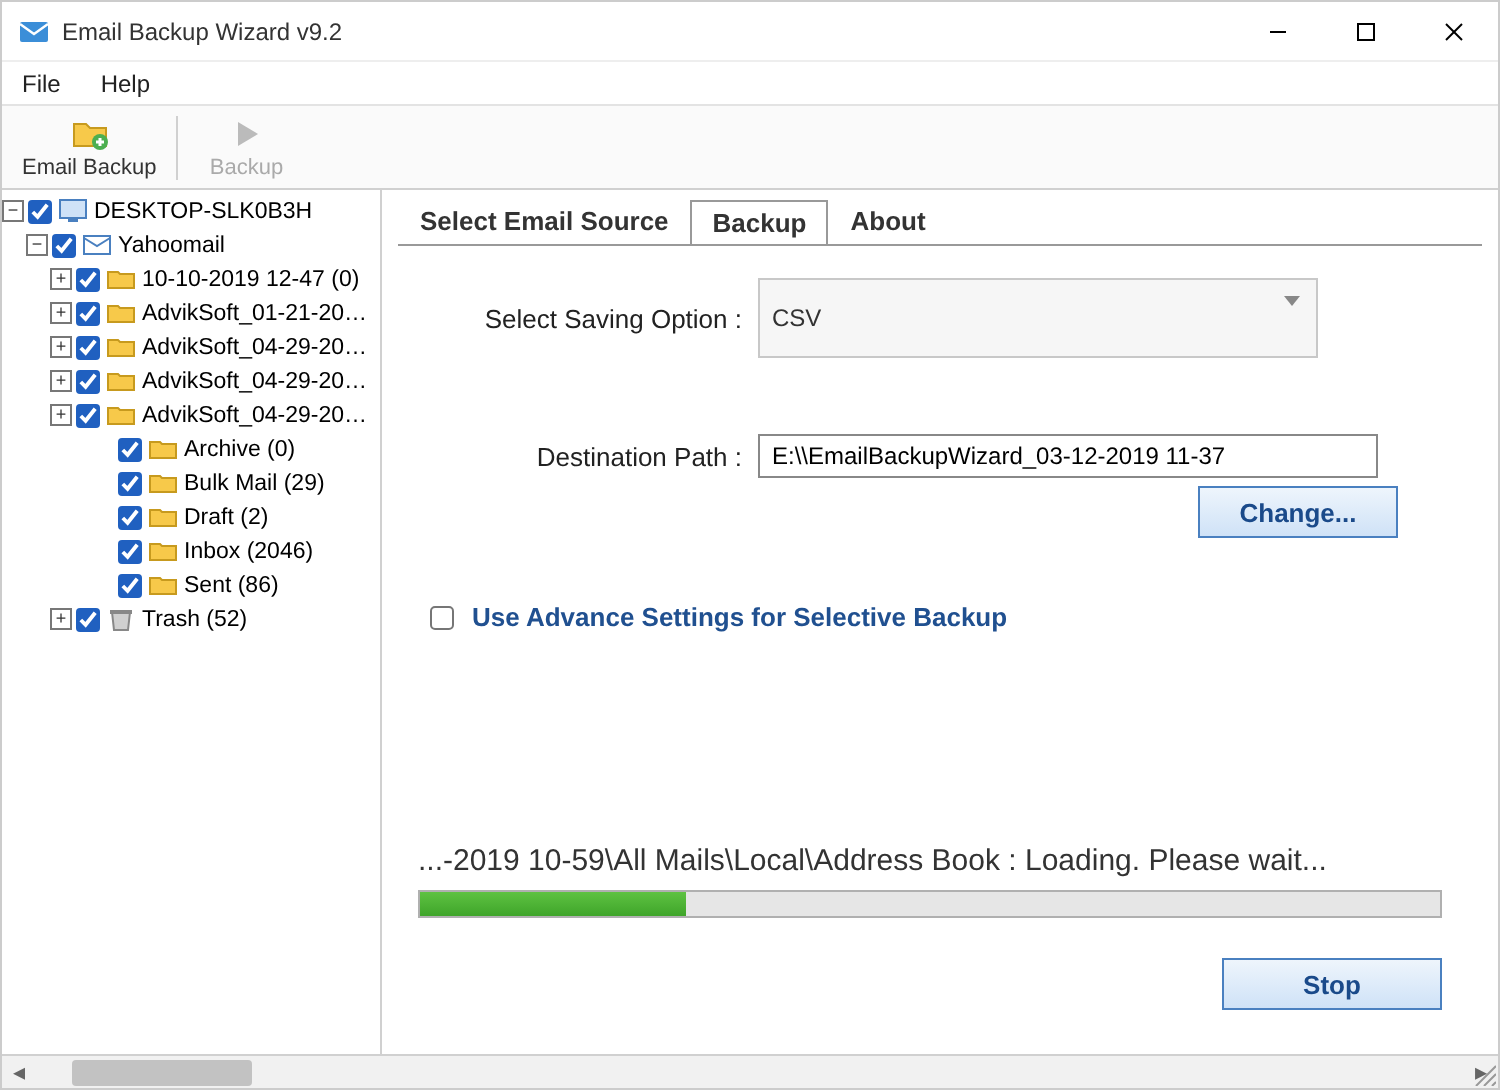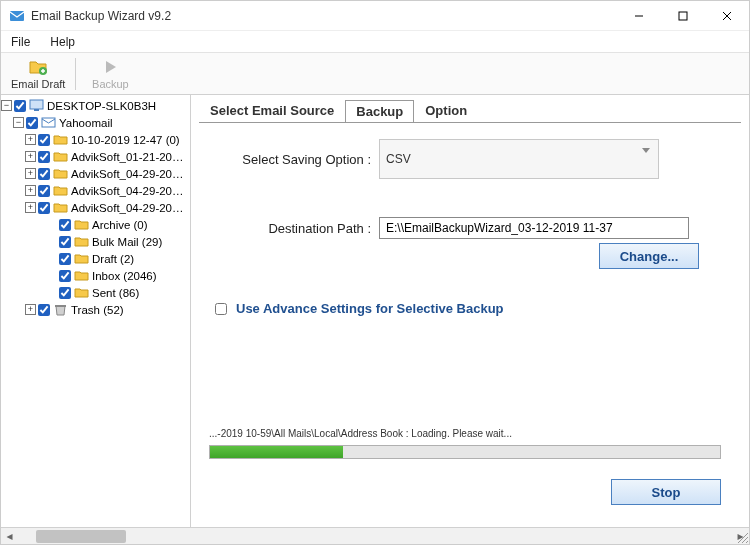--- a/index.html
+++ b/index.html
@@ -35,21 +35,21 @@
 .tabpage { border-top: 1px solid #999; flex: 1; padding: 16px 10px 8px 10px; position: relative; }
 .formrow { display: flex; align-items: center; margin-bottom: 14px; }
 .flabel { width: 170px; text-align: right; padding-right: 8px; font-size: 13px; color: #222; }
 .select-box { flex: 1; max-width: 280px; height: 40px; border: 1px solid #c8c8c8; background: #f6f6f6; display: flex; align-items: center; padding: 0 6px; color: #333; font-size: 12px; position: relative; }
 .select-box::after { content: ""; position: absolute; right: 8px; top: 8px; width: 0; height: 0; border-left: 4px solid transparent; border-right: 4px solid transparent; border-top: 5px solid #888; }
 .textin { flex: 1; max-width: 310px; height: 22px; border: 1px solid #888; padding: 0 6px; font-size: 12px; color: #000; }
 .changerow { display: flex; justify-content: flex-end; max-width: 490px; margin-left: 0; }
 .btn { min-width: 100px; height: 26px; background: linear-gradient(#eef5fc, #cfe2f7); border: 1px solid #4a80c0; color: #1a4a8a; font-weight: bold; font-size: 13px; display: flex; align-items: center; justify-content: center; }
 .advrow { display: flex; align-items: center; margin-top: 32px; margin-bottom: 10px; margin-left: 6px; gap: 6px; }
 .advlabel { color: #205090; font-weight: bold; font-size: 13px; }
-.statusline { position: absolute; left: 10px; right: 20px; bottom: 80px; font-size: 10px; color: #333; }
+.statusline { position: absolute; left: 10px; right: 20px; bottom: 80px; font-size: 15px; color: #333; }
 .progress { position: absolute; left: 10px; right: 20px; bottom: 60px; height: 14px; border: 1px solid #b0b0b0; background: #e6e6e6; overflow: hidden; }
 .progress-fill { height: 100%; width: 26%; background: linear-gradient(#5ec242, #3fa52a); }
 .stopwrap { position: absolute; right: 20px; bottom: 14px; }
 .hscroll { height: 17px; background: #f1f1f1; border-top: 1px solid #d0d0d0; display: flex; align-items: center; }
 .hscroll .thumb { height: 13px; width: 90px; background: #c2c2c2; margin-left: 18px; border-radius: 2px; }
 .hscroll .arrow { width: 17px; height: 17px; display: flex; align-items: center; justify-content: center; color: #666; }
 .resize { position: absolute; right: 2px; bottom: 2px; width: 12px; height: 12px; }
 </style>
 </head>
 <body>
@@ -84,21 +84,21 @@
     <div class="menuitem">Help</div>
   </div>
 
   <div class="toolbar">
     <div class="toolbtn">
       <svg class="ticon" viewBox="0 0 20 20">
           <path d="M2 5h6l2 2h8v9H2z" fill="#f7c94a" stroke="#c79a1e"></path>
           <circle cx="15" cy="14" r="4" fill="#4caf50"></circle>
           <path d="M15 12v4M13 14h4" stroke="#fff" stroke-width="1.5"></path>
         </svg>
-      <span>Email Draft</span>
+      <span>Email Backup</span>
     </div>
     <div class="tsep"></div>
     <div class="toolbtn disabled">
       <svg class="ticon" viewBox="0 0 20 20">
           <path d="M6 4l10 6-10 6z" fill="#bbb"></path>
         </svg>
       <span>Backup</span>
     </div>
   </div>
 
@@ -216,21 +216,21 @@
             </svg>
             <span class="lbl">Trash (52)</span>
           </div>
       </div>
     </div>
 
     <div class="rightpane">
       <div class="tabs">
         <div class="tab">Select Email Source</div>
         <div class="tab active">Backup</div>
-        <div class="tab">Option</div>
+        <div class="tab">About</div>
       </div>
       <div class="tabpage">
         <div class="formrow">
           <div class="flabel">Select Saving Option :</div>
           <div class="select-box">
               <span>CSV</span>
             </div>
         </div>
         <div style="height:24px"></div>
         <div class="formrow" style="margin-bottom:4px;">

